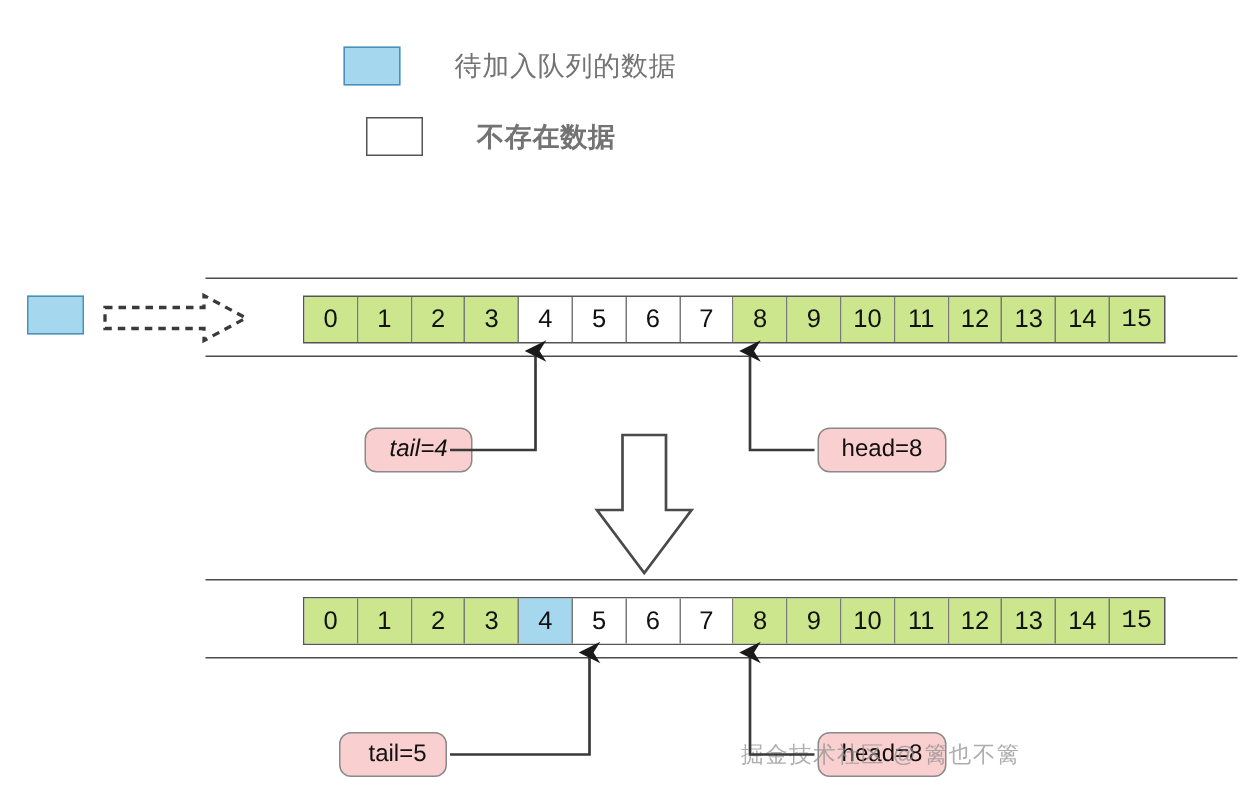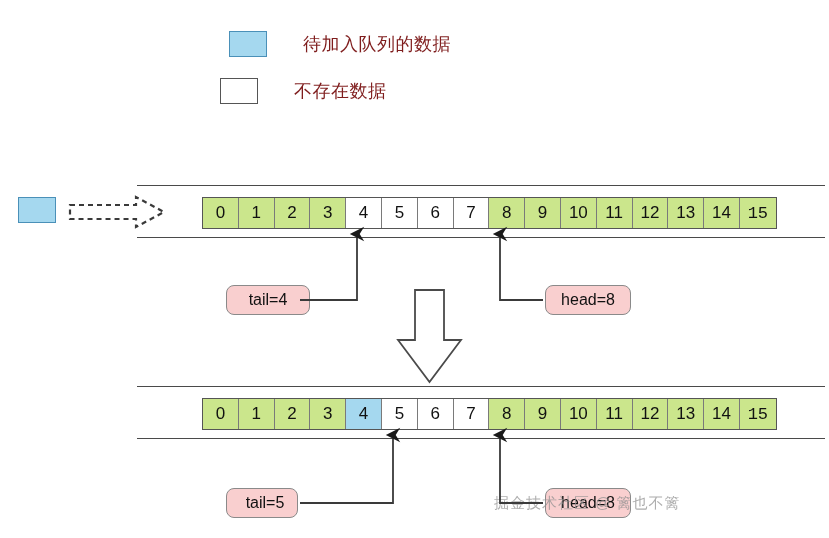--- a/index.html
+++ b/index.html
@@ -26,21 +26,21 @@
   }
   .legend-swatch {
     width: 38px;
     height: 26px;
     border: 1px solid #555555;
     box-sizing: border-box;
   }
   .legend-label {
     margin-left: 36px;
     font-size: 18px;
-    color: #7f1d1d;
+    color: #737373;
     white-space: nowrap;
     letter-spacing: 0.5px;
   }
 
   
   .rule {
     position: absolute;
     height: 0;
     border-top: 1.5px solid #4a4a4a;
   }
@@ -118,21 +118,21 @@
 </head>
 <body>
 
 <div id="stage">
 
   <div class="legend-row" style="left:229px; top:31px;">
     <span class="legend-swatch" style="background:#a5d8ef; border-color:#4a90b8;"></span>
     <span class="legend-label">待加入队列的数据</span>
   </div>
 
-  <div class="legend-row" style="left:220px; top:78px;">
+  <div class="legend-row" style="left:244px; top:78px;font-weight:bold;">
     <span class="legend-swatch" style="background:#ffffff; border-color:#555555;"></span>
     <span class="legend-label">不存在数据</span>
   </div>
 
 
   <div class="input-square" style="left:18px; top:197px;"></div>
 
   <div class="rule" style="left:137px; top:185px; width:688px;"></div>
   <div class="rule" style="left:137px; top:237px; width:688px;"></div>
 
@@ -170,21 +170,21 @@
       <div class="cell filled">8</div>
       <div class="cell filled">9</div>
       <div class="cell filled">10</div>
       <div class="cell filled">11</div>
       <div class="cell filled">12</div>
       <div class="cell filled">13</div>
       <div class="cell filled">14</div>
       <div class="cell filled">15</div>
     </div>
 
-  <div class="ptr-box" style="left:226px; top:285px; width:84px;">tail=4</div>
+  <div class="ptr-box" style="left:243px; top:285px; width:72px;font-style:italic;">tail=4</div>
   <div class="ptr-box" style="left:545px; top:285px; width:86px;">head=8</div>
 
   <div class="ptr-box" style="left:226px; top:488px; width:72px;padding-left:16px;">tail=5</div>
   <div class="ptr-box" style="left:545px; top:488px; width:86px;">head=8</div>
 
   <div class="watermark" style="left:494px; top:494px;">掘金技术社区 @ 篱也不篱</div>
 
   <svg class="overlay" viewBox="0 0 829 538">
     <defs>
       <marker id="ah" markerWidth="9" markerHeight="9" refX="4.5" refY="4.5" orient="auto">

